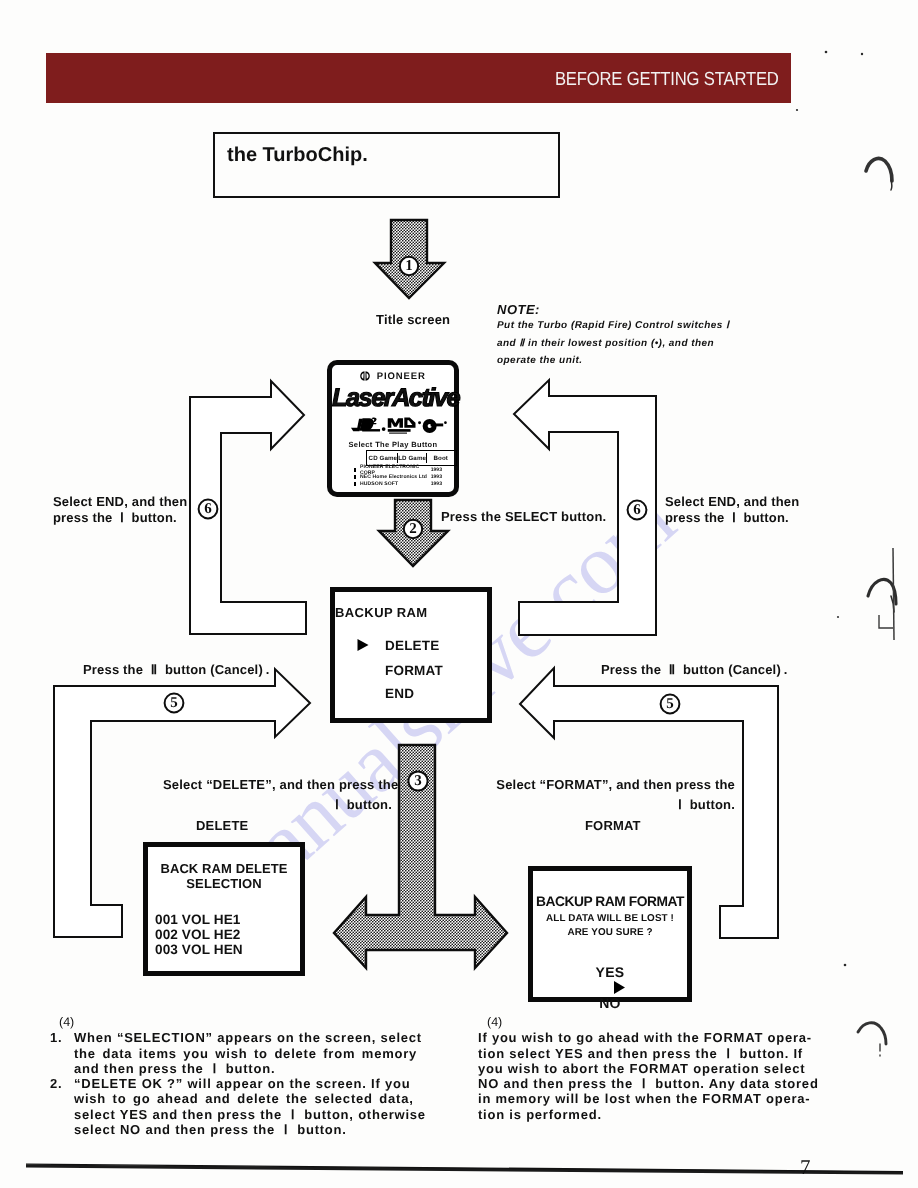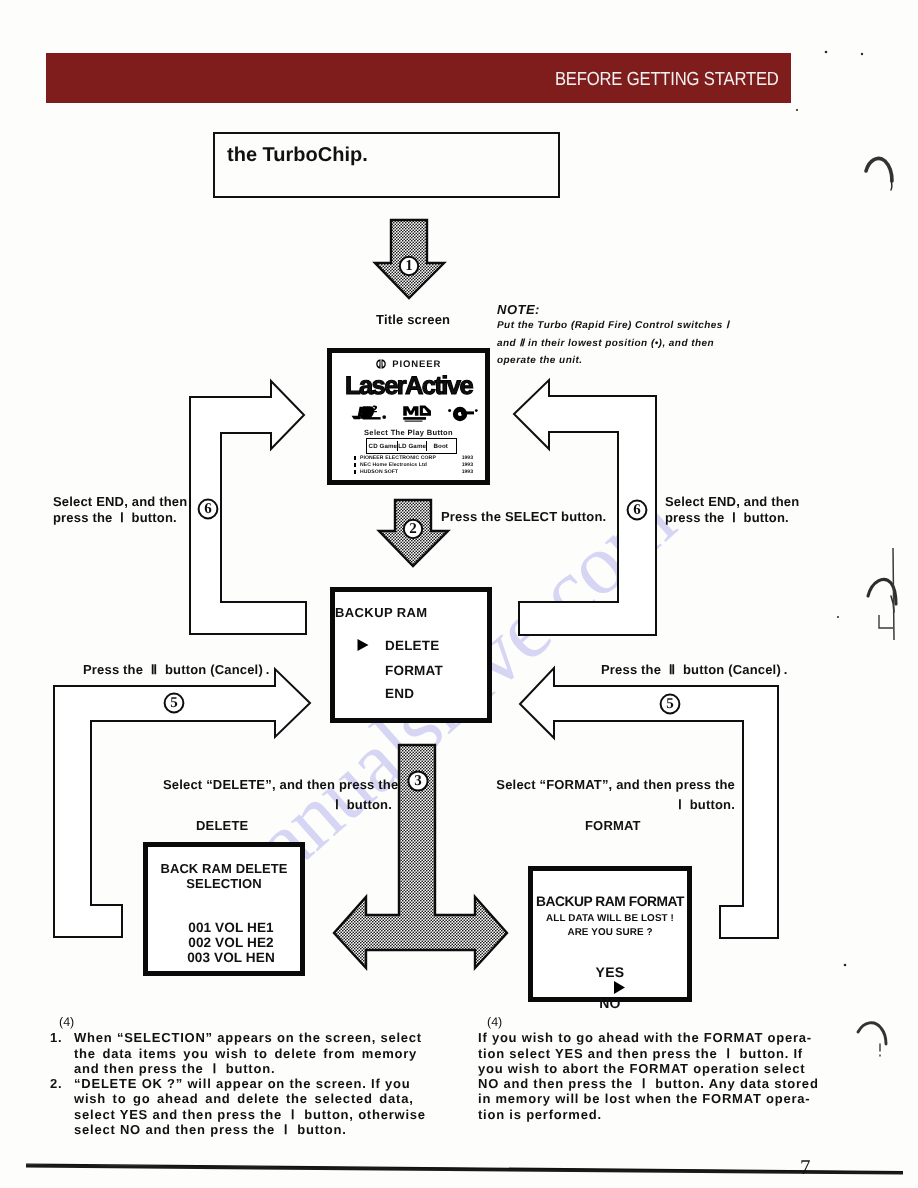--- a/index.html
+++ b/index.html
@@ -13,26 +13,26 @@
   #header-title{position:absolute;right:12px;top:16px;color:#f2f2f2;font-size:19px;letter-spacing:-.2px;
                 font-family:"Liberation Sans",sans-serif;font-weight:400;transform:scaleX(.875);transform-origin:100% 50%;}
   
   #intro-box{left:213px;top:132px;width:347px;height:66px;border:2.2px solid #111;box-sizing:border-box;}
   #intro-box .txt{position:absolute;left:12px;top:10px;font-size:20px;font-weight:bold;line-height:22px;letter-spacing:0;white-space:nowrap;}
   
   .cap{font-size:13px;font-weight:bold;line-height:16px;letter-spacing:.18px;white-space:nowrap;}
   
   .crt{border:5.5px solid #0a0a0a;box-sizing:border-box;background:#fff;}
   
-  #title-screen{left:327px;top:348px;width:163px;height:137px;}
+  #title-screen{left:327px;top:360px;width:132px;height:137px;border-radius:10px;}
   .ts-brand{position:absolute;left:0;right:0;top:1px;text-align:center;white-space:nowrap;}
   .ts-mark{vertical-align:-1.5px;margin-right:2px;}
   .ts-brandtext{font-size:9.5px;font-weight:bold;letter-spacing:.9px;font-family:"Liberation Sans",sans-serif;}
   .ts-logo{position:absolute;left:0;right:0;top:19px;text-align:center;font-size:25.5px;font-weight:bold;
-           letter-spacing:-1.6px;font-family:"Liberation Sans",sans-serif;
+           font-style:italic;letter-spacing:-1.6px;font-family:"Liberation Sans",sans-serif;
            -webkit-text-stroke:1.1px #000;}
   .ts-icons{position:absolute;left:18px;right:7px;top:52px;display:flex;justify-content:space-between;align-items:flex-start;}
   .ts-sel{position:absolute;left:0;right:0;top:75px;text-align:center;font-size:7.5px;font-weight:bold;letter-spacing:.35px;}
   .ts-btns{position:absolute;left:34px;top:85px;width:91px;height:16px;border:1.4px solid #000;display:flex;box-sizing:border-box;padding:1.6px;}
   .ts-btn{flex:1;border-right:1.4px solid #000;font-size:6.2px;font-weight:bold;display:flex;align-items:center;justify-content:center;letter-spacing:.1px;white-space:nowrap;}
   .ts-btn-last{border-right:none;}
   .ts-credits{position:absolute;left:22px;right:12px;top:103px;}
   .ts-cr{display:flex;align-items:center;height:4.5px;margin-bottom:2.2px;font-size:5.1px;font-weight:bold;}
   .ts-bul{width:2px;height:4px;background:#000;margin-right:4px;flex:0 0 auto;}
   .ts-ct{flex:1;letter-spacing:.1px;}
@@ -43,21 +43,21 @@
   .br-row{position:absolute;left:21px;display:flex;align-items:center;}
   .br-row:nth-of-type(2){top:45px;}
   .br-row:nth-of-type(3){top:70px;}
   .br-row:nth-of-type(4){top:93px;}
   .br-cur{width:14px;height:16px;flex:0 0 auto;}
   .br-lbl{margin-left:15px;font-size:13.5px;font-weight:bold;letter-spacing:.2px;}
   
   #delete-screen{left:143px;top:842px;width:162px;height:134px;}
   .dl-title{text-align:center;font-size:13px;font-weight:bold;letter-spacing:.1px;}
   .dl-title:nth-of-type(1){margin-top:14px;}
-  .dl-list{margin-top:29px;padding-left:14px;text-align:center;}
+  .dl-list{margin-top:21px;padding-left:7px;}
   .dl-row{font-size:13.6px;font-weight:bold;line-height:15px;letter-spacing:.1px;}
   
   #format-screen{left:528px;top:866px;width:164px;height:136px;}
   .fm-title{text-align:center;font-size:13.8px;font-weight:bold;margin-top:23px;letter-spacing:-.45px;white-space:nowrap;}
   .fm-l2{text-align:center;font-size:9.9px;font-weight:bold;margin-top:4px;letter-spacing:.1px;white-space:nowrap;}
   .fm-l3{text-align:center;font-size:9.9px;font-weight:bold;margin-top:3px;letter-spacing:.1px;white-space:nowrap;}
   .fm-choice{display:flex;align-items:center;justify-content:center;margin-top:26px;flex-direction:column;}
   .fm-yes{font-size:14px;font-weight:bold;letter-spacing:.3px;}
   .fm-cur{margin:0 8px 0 26px;}
   .fm-no{font-size:14px;font-weight:bold;letter-spacing:.3px;}

